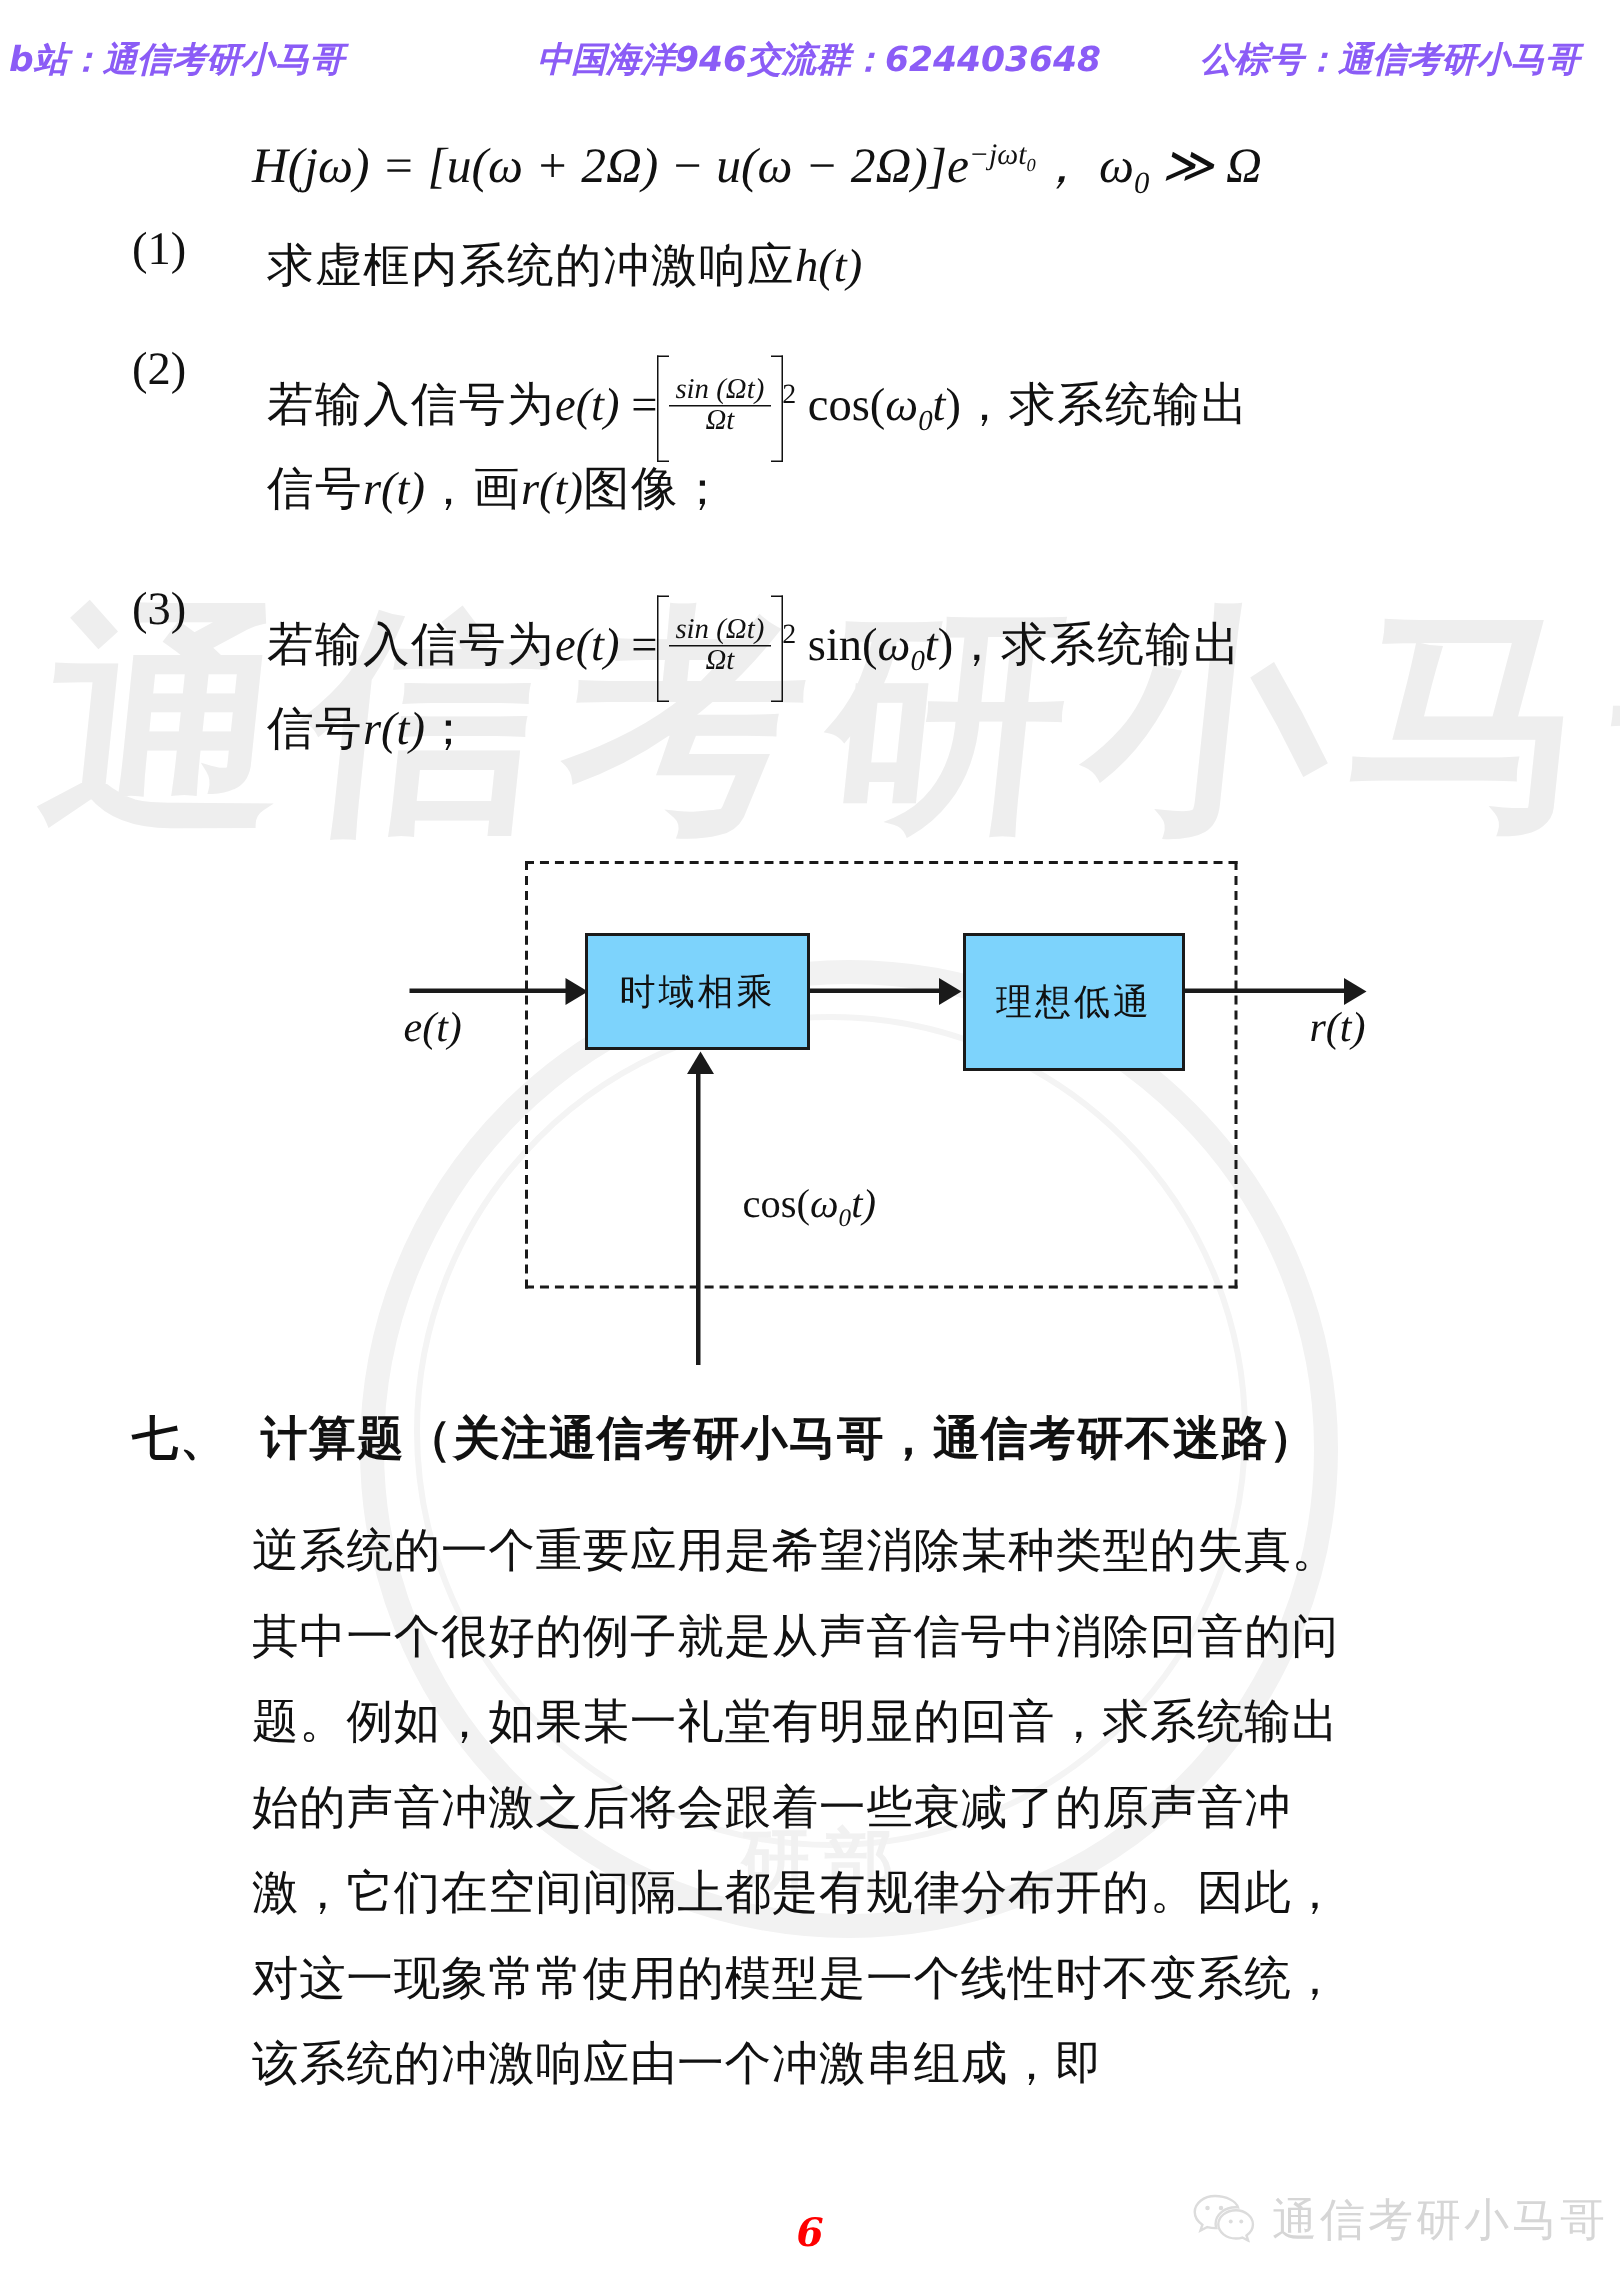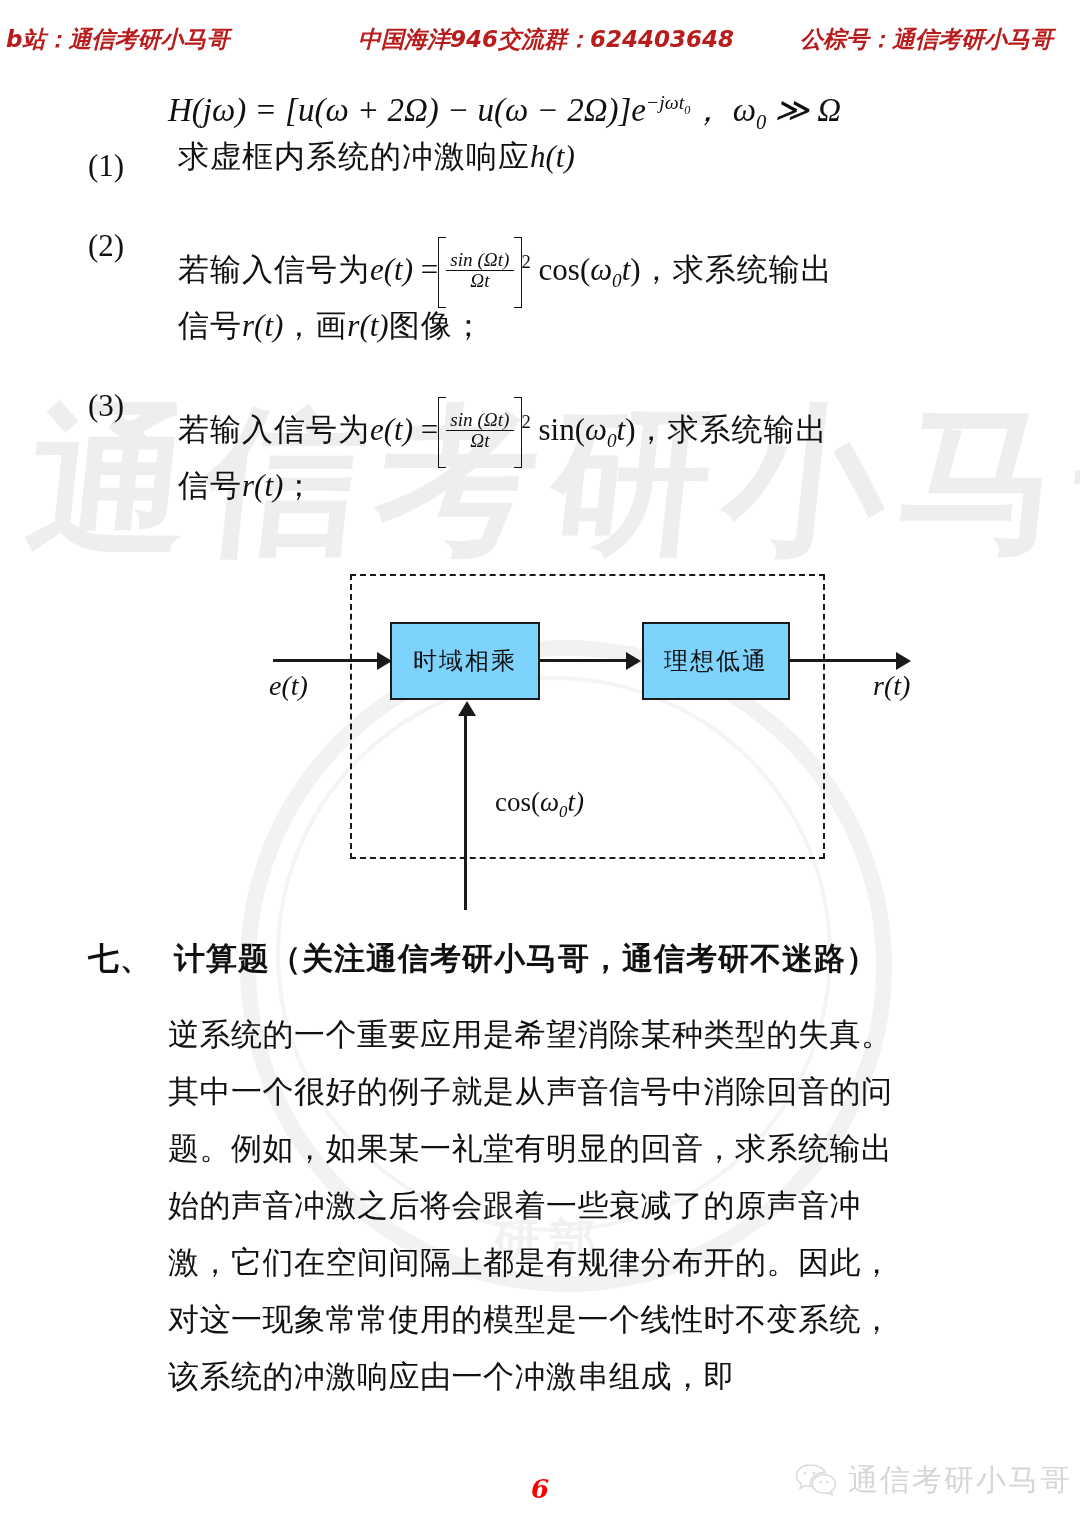--- a/index.html
+++ b/index.html
@@ -85,21 +85,21 @@
   
   .header {
     position: absolute;
     left: 0;
     top: 22px;
     width: 1080px;
     height: 34px;
     z-index: 5;
     display: flex;
     align-items: center;
-    color: #b91c1c;
+    color: #8b5cf6;
     font-family: "DejaVu Sans", sans-serif;
     font-weight: 700;
     font-size: 23px;
     font-style: italic;
     letter-spacing: 0px;
     white-space: nowrap;
   }
   .header .h-item { position: absolute; }
   .h-left { left: 6px; }
   .h-mid  { left: 358px; }
@@ -193,21 +193,21 @@
     display: flex;
     align-items: center;
     justify-content: center;
     font-family: "DejaVu Serif", serif;
     font-size: 24px;
     letter-spacing: 2px;
     color: #111;
     box-sizing: border-box;
   }
   .blk-mul { left: 135px; top: 57px; width: 150px; height: 78px; }
-  .blk-lpf { left: 387px; top: 57px; width: 148px; height: 78px; }
+  .blk-lpf { left: 387px; top: 57px; width: 148px; height: 92px; }
 
   .ln { position: absolute; background: #1a1a1a; }
   .ln-h { height: 3px; }
   .ln-v { width: 3px; }
 
   .arrow-r {
     position: absolute;
     width: 0; height: 0;
     border-top: 9px solid transparent;
     border-bottom: 9px solid transparent;
@@ -308,21 +308,21 @@
   <span class="h-item h-right">公棕号：通信考研小马哥</span>
 </div>
 
 <div class="content">
 
   <div class="formula-main">
     <span class="ital">H(jω) = [u(ω + 2Ω) − u(ω − 2Ω)]e</span><span class="sup ital"><span>−jωt</span><span class="sub">0</span></span><span class="cn">，</span>&nbsp;<span class="ital">ω</span><span class="sub ital">0</span><span class="ital"> ≫ Ω</span>
   </div>
 
   <div class="qnum" style="left:88px; top:148px;">(1)</div>
-  <div class="qitem" style="left:178px; top:136px;text-align:center;">
+  <div class="qitem" style="left:178px; top:156px;text-align:center;">
     <span class="cn">求虚框内系统的冲激响应</span><span class="ital">h(t)</span>
   </div>
 
   <div class="qnum" style="left:88px; top:228px;">(2)</div>
   <div class="qitem" style="left:178px; top:240px;">
     <span class="cn">若输入信号为</span><span class="ital">e(t)</span>
     <span>=</span><span class="bracket"><span class="frac"><span class="num ital">sin (Ωt)</span><span class="den ital">Ωt</span></span></span><span class="sup">2</span>
     <span>cos</span><span>(</span><span class="ital">ω</span><span class="sub ital">0</span><span class="ital">t</span><span>)</span><span class="cn">，求系统输出</span>
   </div>
   <div class="qitem" style="left:178px; top:305px;">

